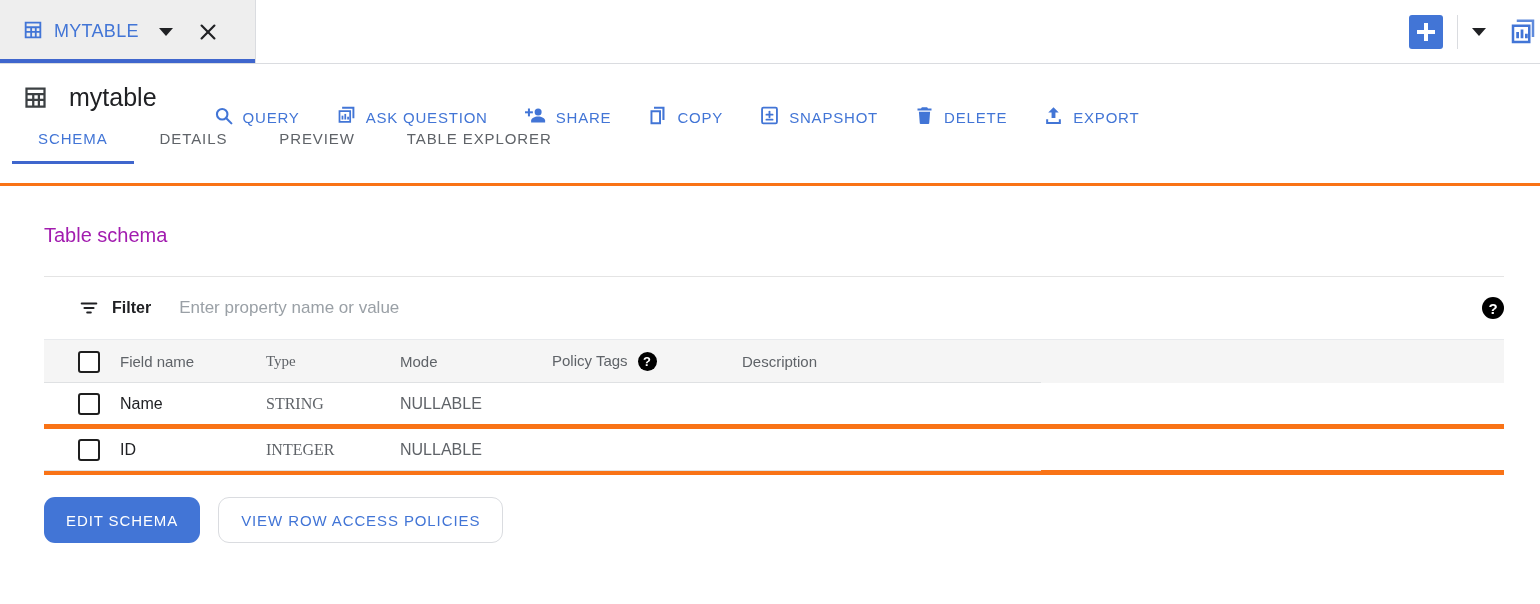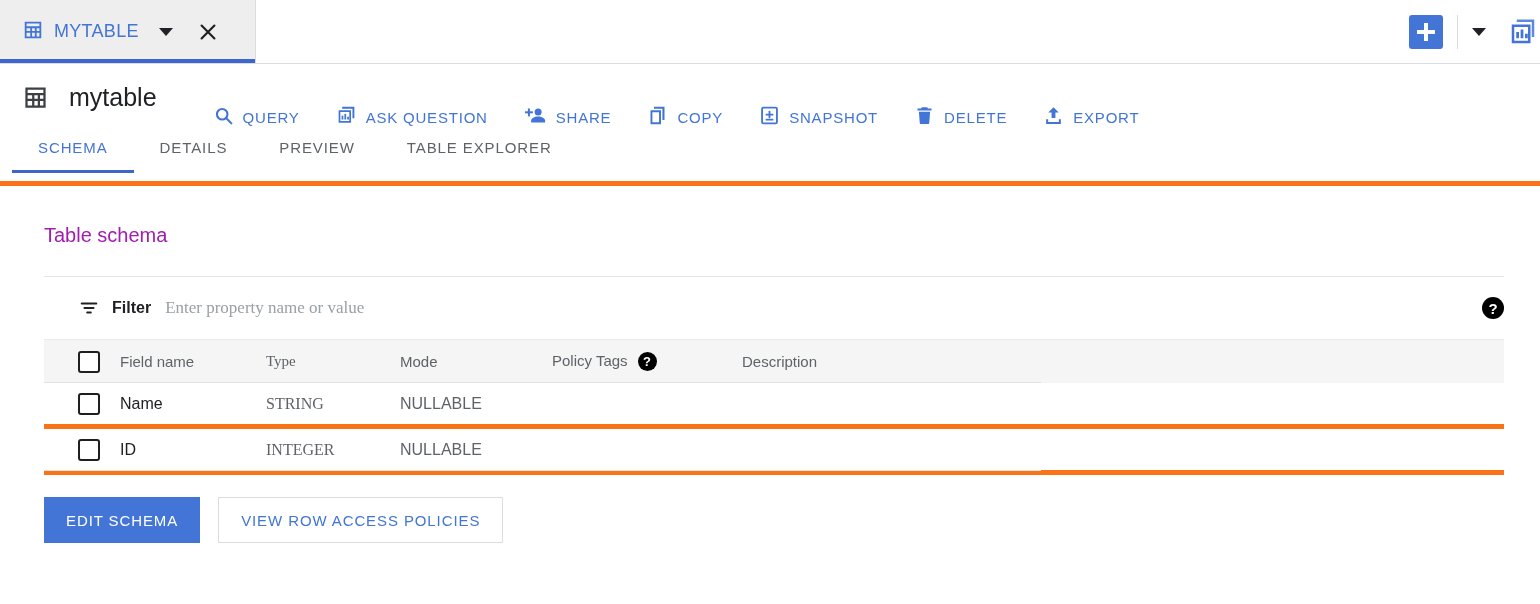--- a/index.html
+++ b/index.html
@@ -111,24 +111,24 @@
     margin-right: 36px;
     cursor: pointer;
     white-space: nowrap;
     margin-top: 40px;
   }
   .tb-action svg { flex: none; }
 
   
   .tabs {
     display: flex;
-    align-items: center;
+    align-items: flex-start;
     height: 56px;
     padding-left: 12px;
-    border-bottom: 5px solid #f97316;
+    border-bottom: 3px solid #f97316;
   }
   .tab {
     position: relative;
     padding: 0 26px 16px 26px;
     font-size: 15px;
     font-weight: 500;
     letter-spacing: .9px;
     color: #5f6368;
     cursor: pointer;
     white-space: nowrap;
@@ -165,28 +165,28 @@
     position: relative;
   }
   .filter-ico { margin-left: 34px; display:flex; }
   .filter-label {
     margin-left: 12px;
     font-size: 16px;
     font-weight: 700;
     color: #202124;
   }
   .filter-input {
-    margin-left: 14px;
+    margin-left: 28px;
     border: none;
     outline: none;
     font-size: 17px;
     color: #202124;
     width: 560px;
     background: transparent;
-    font-family: Liberation Serif, serif;
+    font-family: Liberation Sans, sans-serif;
   }
   .filter-input::placeholder { color: #9aa0a6; }
   .help-dot {
     position: absolute;
     right: 0;
     width: 22px; height: 22px;
     border-radius: 50%;
     background: #000;
     color: #fff;
     font-size: 15px;
@@ -243,21 +243,21 @@
     font-weight: 400;
     white-space: nowrap;
   }
   .cell-name { font-size: 16px; color: #202124; white-space: nowrap; }
   .cell-dim  { font-size: 16px; color: #5f6368; white-space: nowrap; }
 
   
   .btn-row { display: flex; gap: 18px; padding: 22px 0 0 0; }
   .btn {
     height: 46px;
-    border-radius: 0;
+    border-radius: 11px;
     font-size: 15px;
     font-weight: 500;
     letter-spacing: .9px;
     display: flex;
     align-items: center;
     justify-content: center;
     padding: 0 22px;
     cursor: pointer;
     white-space: nowrap;
   }

